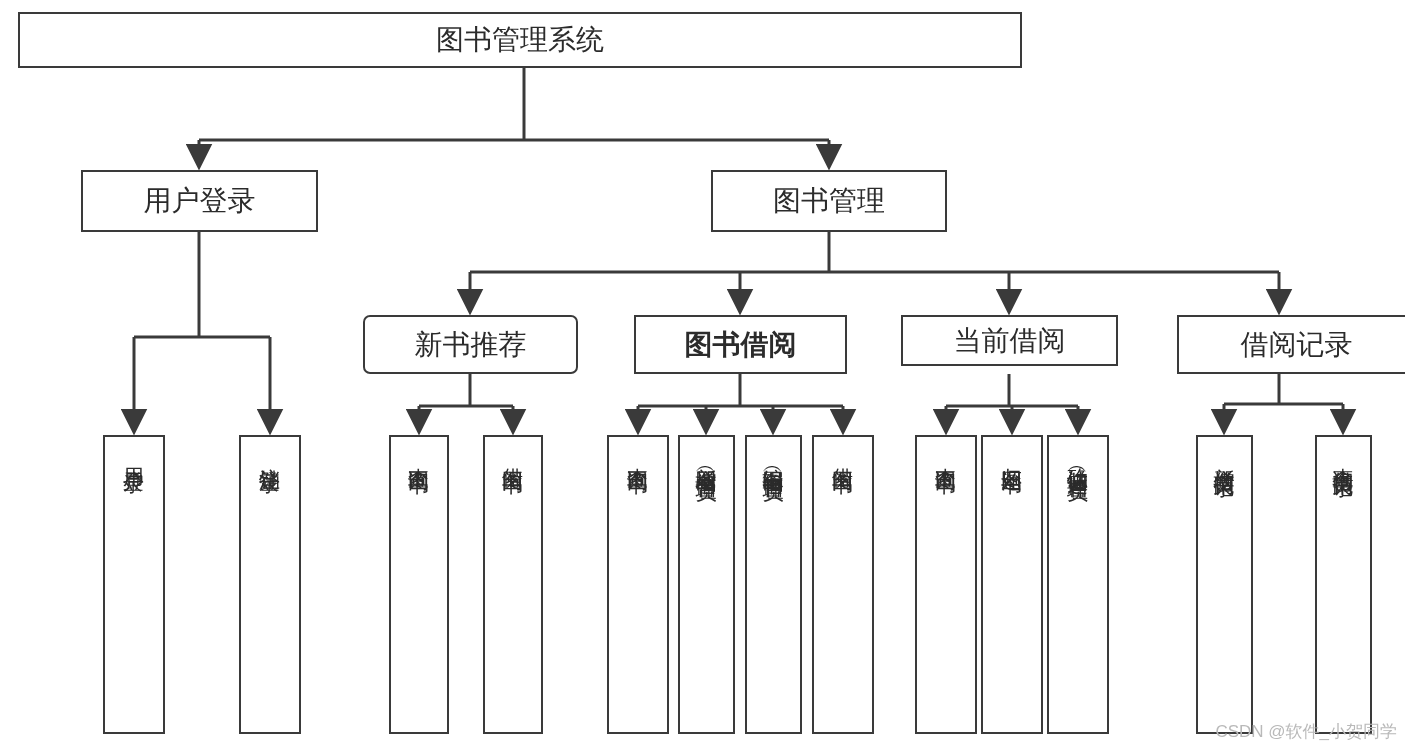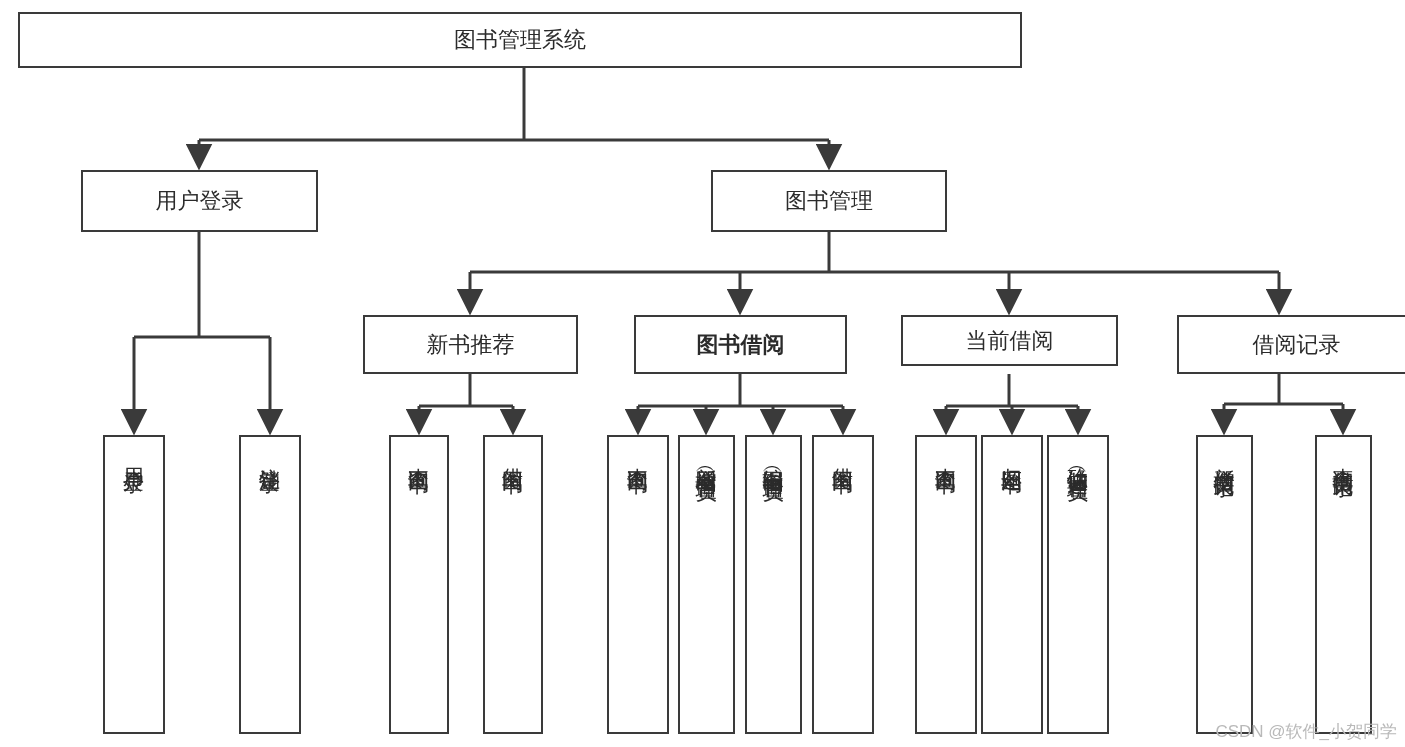--- a/index.html
+++ b/index.html
@@ -34,21 +34,21 @@
     justify-content: center;
     z-index: 2;
   }
   .node .label {
     color: #2b2b2b;
     text-align: center;
     line-height: 1.18;
     white-space: nowrap;
   }
   .node.horiz .label {
-    font-size: 22px;
+    font-size: 28px;
   }
   .node.vert {
     align-items: flex-start;
     padding-top: 14px;
   }
   .node.vert .label {
     writing-mode: vertical-rl;
     text-orientation: upright;
     font-size: 21px;
     letter-spacing: 2px;
@@ -124,21 +124,21 @@
     <span class="label">图书管理系统</span>
   </div>
 
   <div class="node horiz" style="left:81px; top:170px; width:237px; height:62px;">
     <span class="label">用户登录</span>
   </div>
   <div class="node horiz" style="left:711px; top:170px; width:236px; height:62px;">
     <span class="label">图书管理</span>
   </div>
 
-  <div class="node horiz" style="left:363px; top:315px; width:215px; height:59px;">
+  <div class="node horiz" style="left:363px; top:315px; width:215px; height:59px;border-radius:7px;">
     <span class="label">新书推荐</span>
   </div>
   <div class="node horiz" style="left:634px; top:315px; width:213px; height:59px;font-weight:bold;">
     <span class="label">图书借阅</span>
   </div>
   <div class="node horiz" style="left:901px; top:315px; width:217px; height:51px;">
     <span class="label">当前借阅</span>
   </div>
   <div class="node horiz" style="left:1177px; top:315px; width:239px; height:59px;">
     <span class="label">借阅记录</span>

